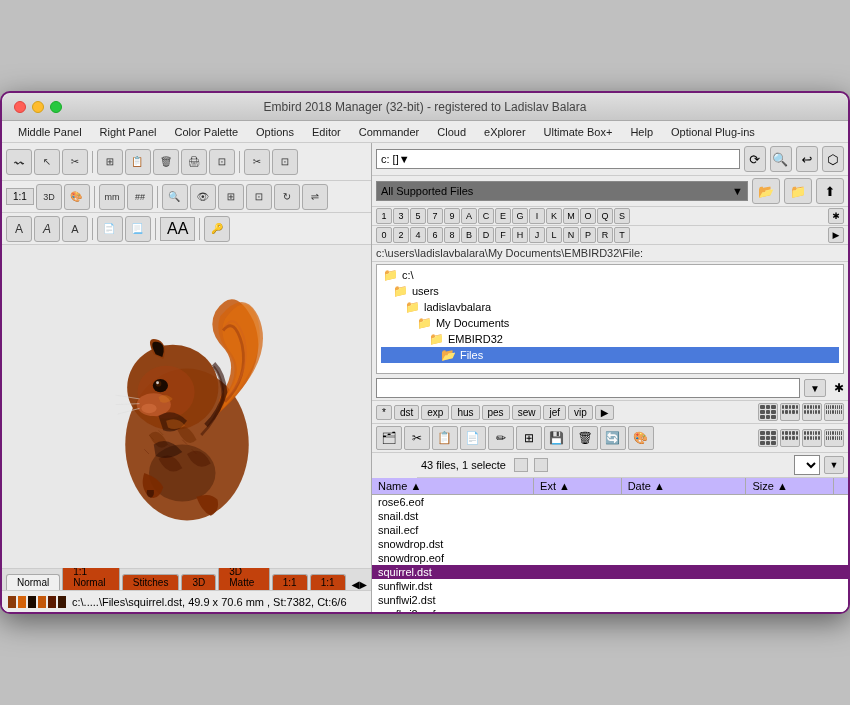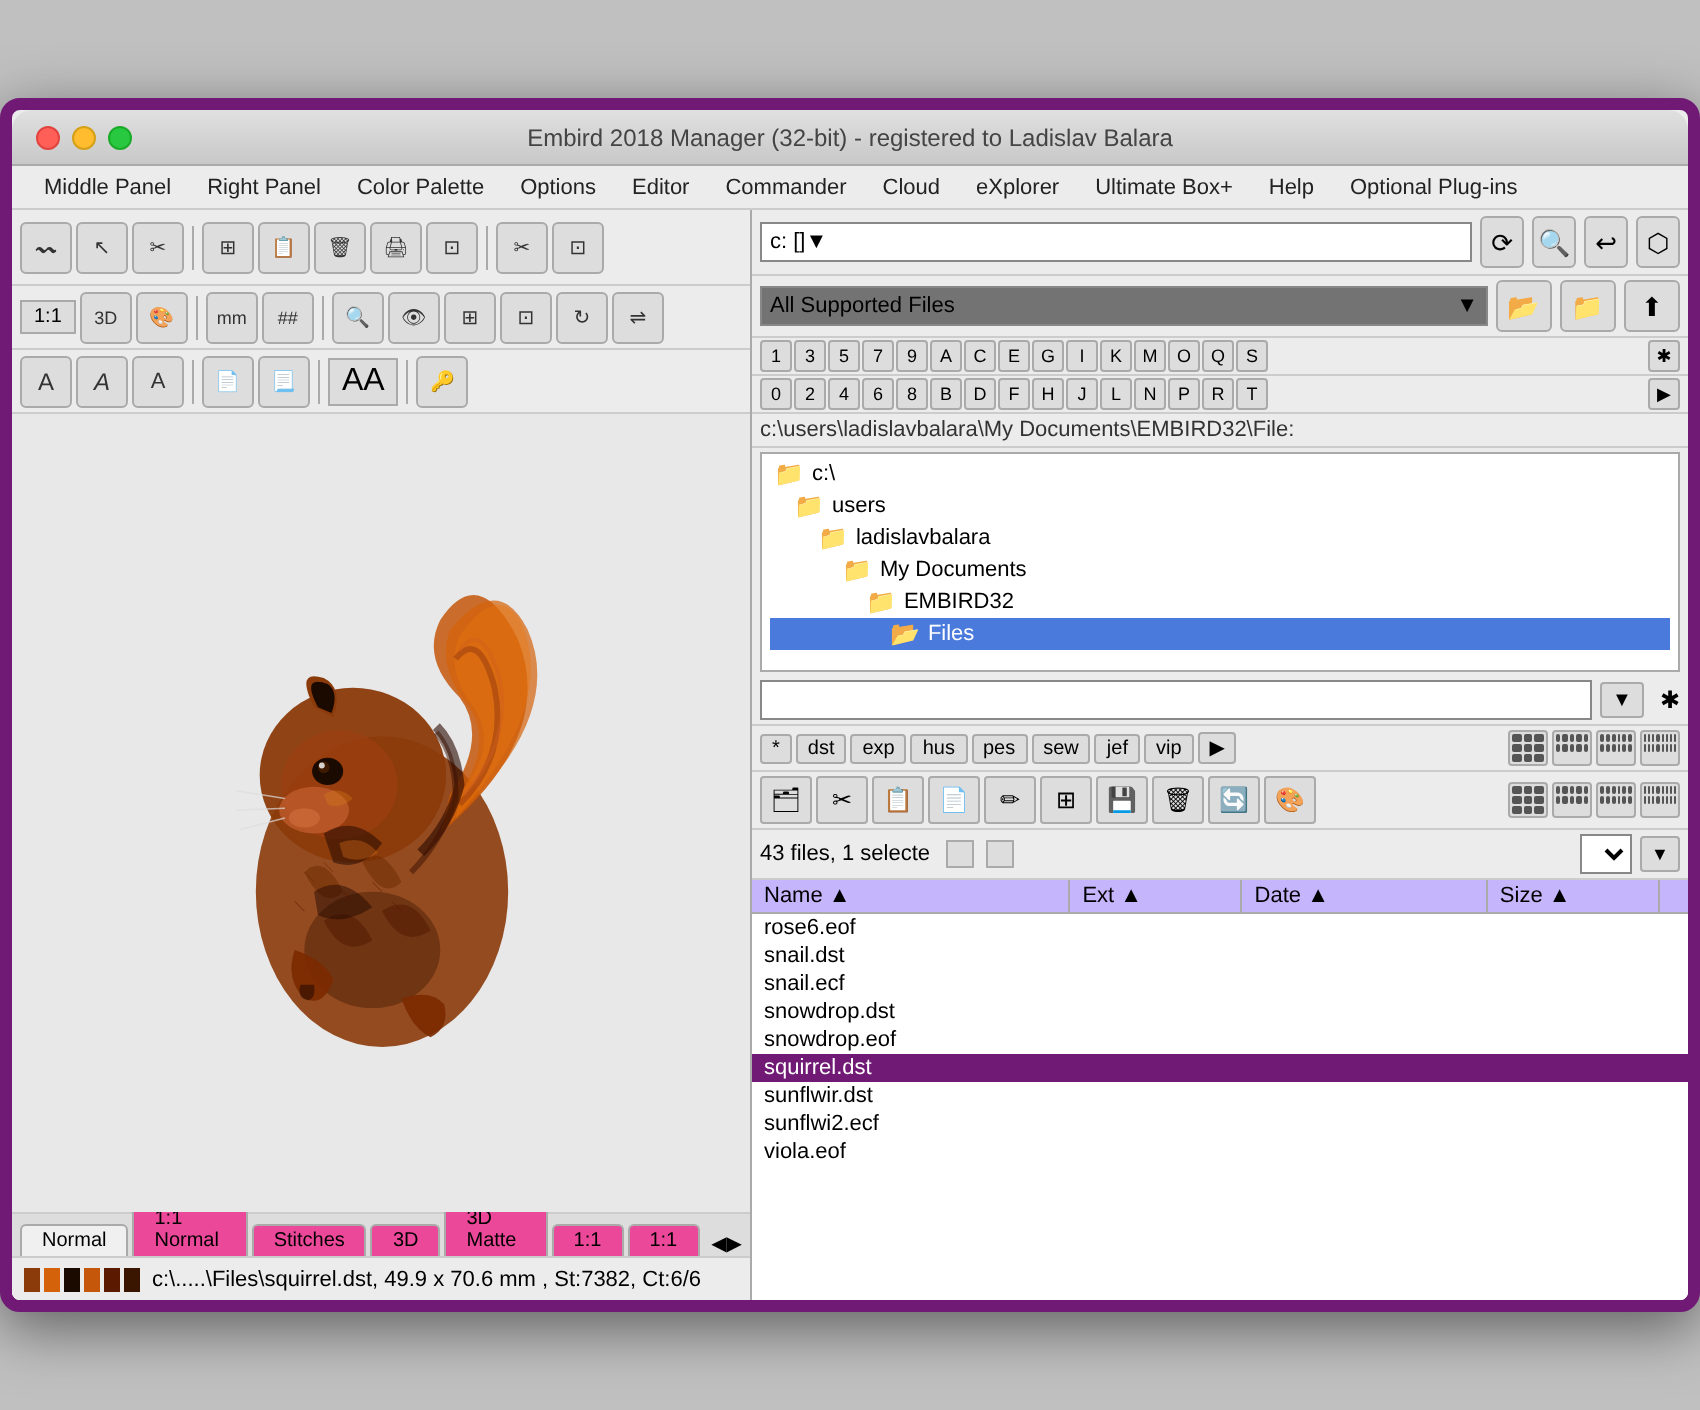--- a/index.html
+++ b/index.html
@@ -7,28 +7,28 @@
       background: #c0c0c0;
       font-family: 'Arial', sans-serif;
       font-size: 11px;
       display: flex;
       justify-content: center;
       align-items: center;
       min-height: 100vh;
     }
     .window {
       width: 850px;
-      height: 607px;
+      height: 523px;
       background: #ececec;
       border-radius: 10px;
       box-shadow: 0 8px 30px rgba(0,0,0,0.5);
       display: flex;
       flex-direction: column;
       overflow: hidden;
-      border: 6px solid #701a75;
+      border: 2px solid #701a75;
     }
     .titlebar {
       background: linear-gradient(to bottom, #e0e0e0, #c8c8c8);
       height: 28px;
       display: flex;
       align-items: center;
       padding: 0 12px;
       border-bottom: 1px solid #aaa;
       border-radius: 10px 10px 0 0;
       position: relative;
@@ -268,20 +268,21 @@
       cursor: pointer;
       font-size: 12px;
     }
     .status-bar-right {
       display: flex;
       align-items: center;
       padding: 2px 4px;
       gap: 4px;
       border-bottom: 1px solid #ccc;
       font-size: 11px;
+      margin-left: 45px;
     }
     .file-list-header {
       display: flex;
       border-bottom: 1px solid #aaa;
       background: #c4b5fd;
       font-size: 11px;
     }
     .col-header {
       padding: 2px 6px;
       cursor: pointer;
@@ -320,21 +321,21 @@
     .tabs-bar {
       display: flex;
       background: #ddd;
       border-top: 1px solid #ccc;
       height: 22px;
       align-items: flex-end;
       padding-left: 4px;
     }
     .tab {
       padding: 2px 10px;
-      background: #ec4899;
+      background: #c2410c;
       border: 1px solid #aaa;
       border-bottom: none;
       border-radius: 3px 3px 0 0;
       font-size: 10px;
       cursor: pointer;
       margin-right: 2px;
     }
     .tab.active { background: #f0f0f0; }
     .progress-bar {
       display: flex;
@@ -822,20 +823,23 @@
         <div class="file-row">
           <span class="file-cell col-name">snowdrop.eof</span>
         </div>
         <div class="file-row selected">
           <span class="file-cell col-name">squirrel.dst</span>
         </div>
         <div class="file-row">
           <span class="file-cell col-name">sunflwir.dst</span>
         </div>
         <div class="file-row">
+          <span class="file-cell col-name">sunflwi2.dst</span>
+        </div>
+        <div class="file-row">
           <span class="file-cell col-name">sunflwi2.ecf</span>
         </div>
         <div class="file-row">
           <span class="file-cell col-name">viola.eof</span>
         </div>
       </div>
     </div>
   </div>
 </div>
 

